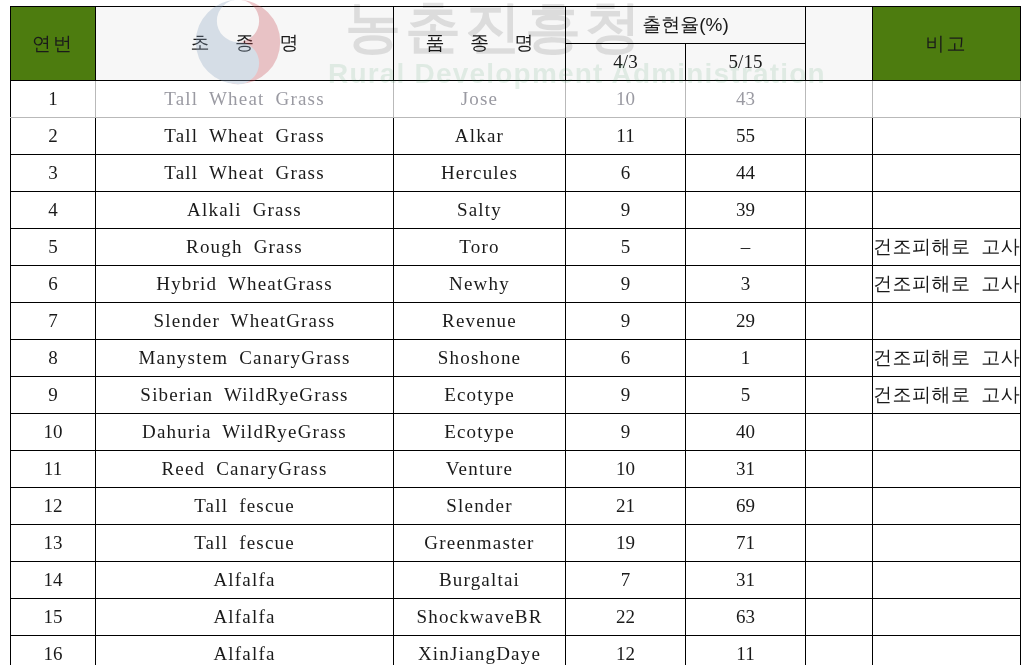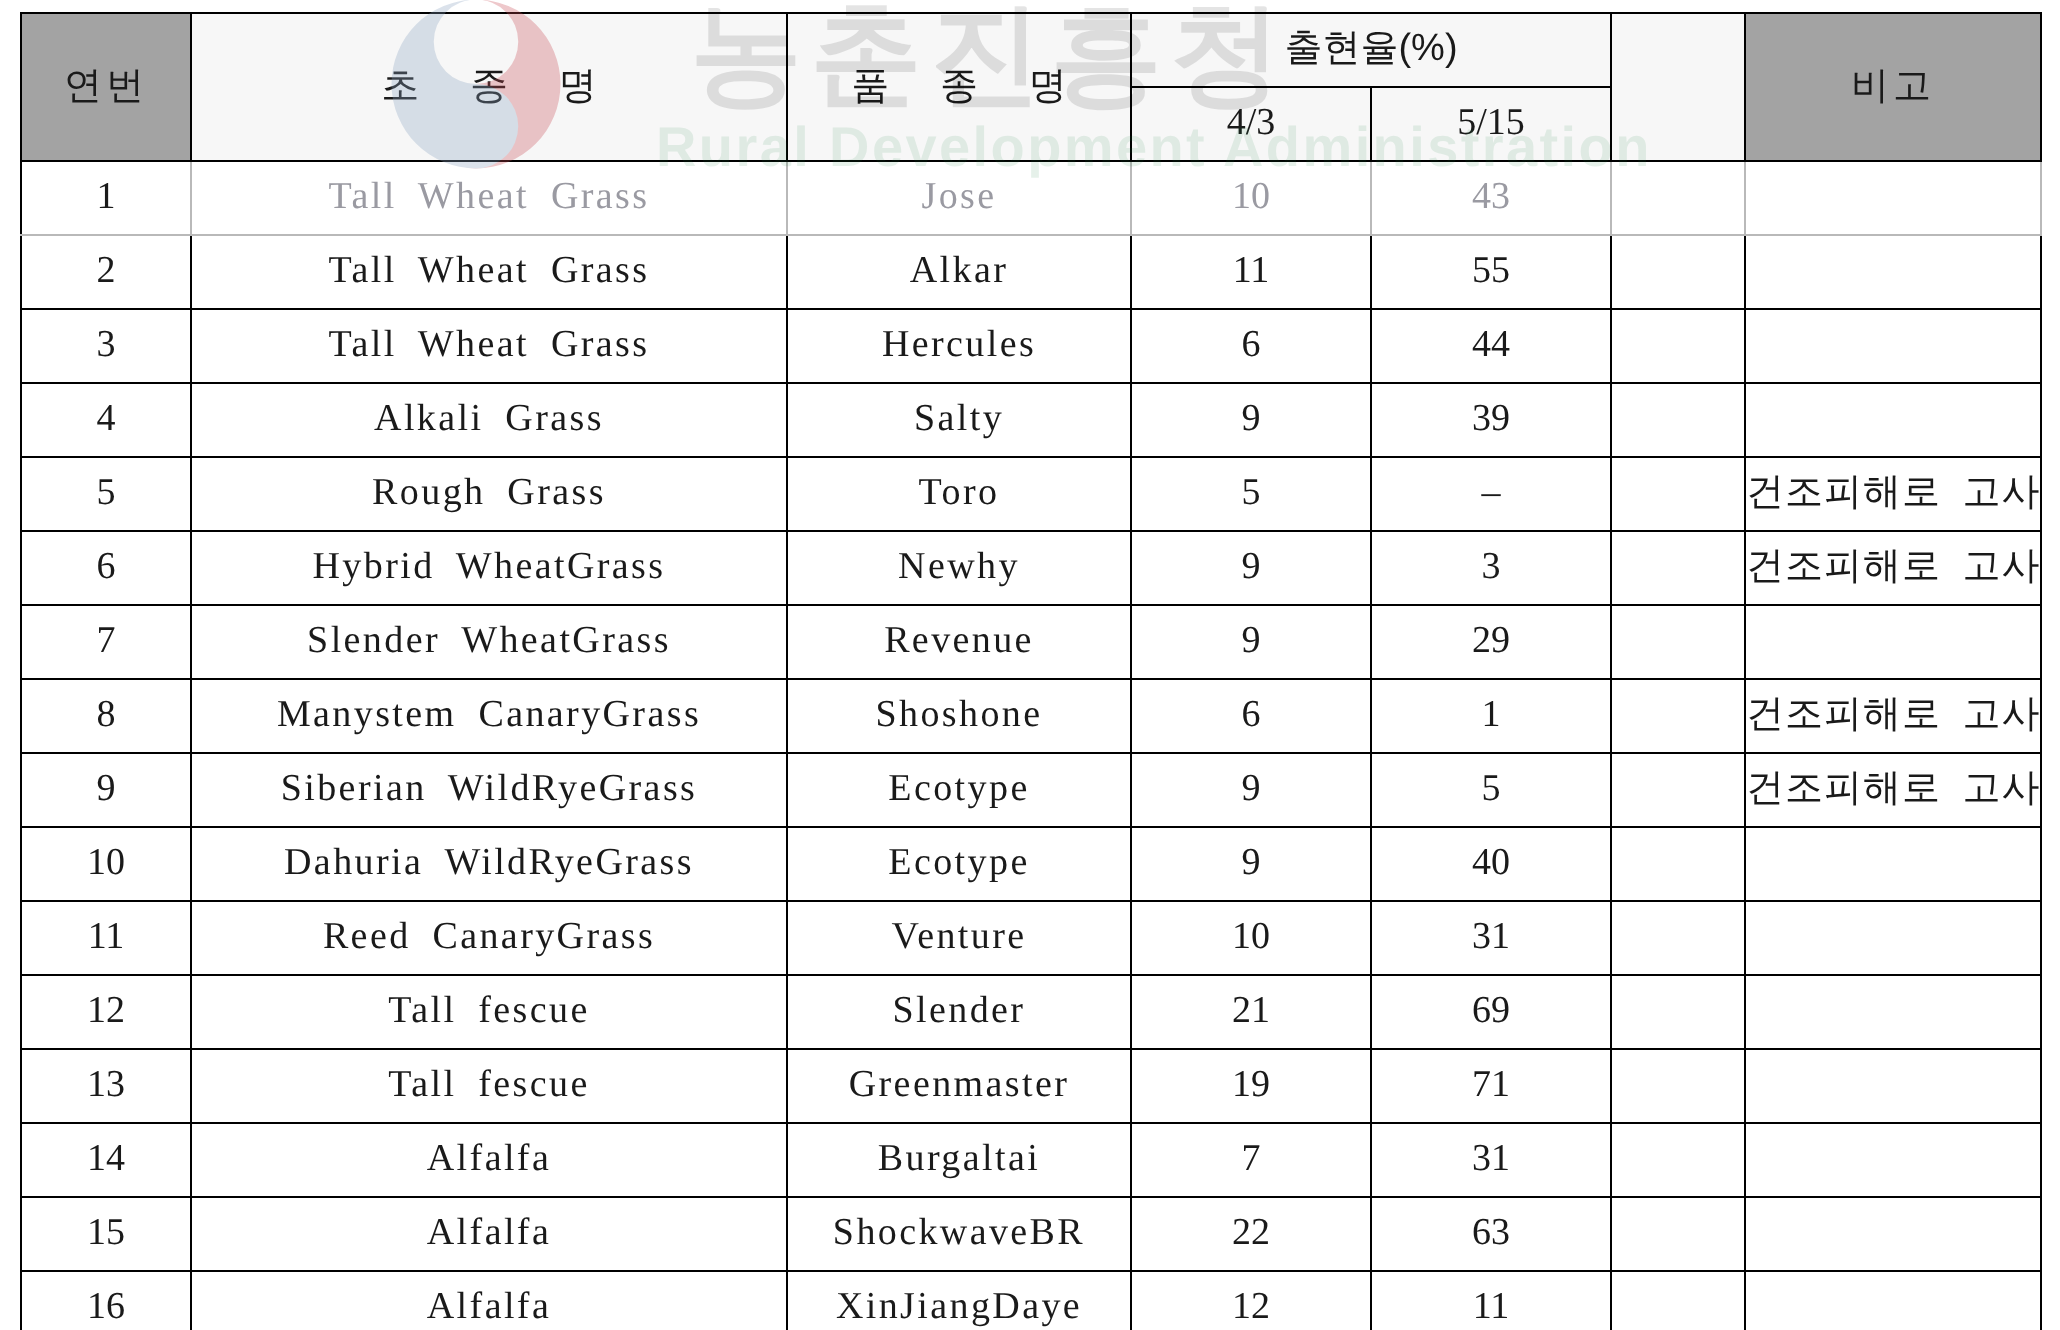--- a/index.html
+++ b/index.html
@@ -85,21 +85,21 @@
     overflow: hidden;
     white-space: nowrap;
   }
 
   
   thead th {
     background: #f7f7f7;
     font-size: 20px;
   }
   th.shaded-strong {
-    background: #a3a3a3;
+    background: #4d7c0f;
   }
   th.h-tall {
     height: 74px;
     line-height: 74px;
   }
   th.h-top {
     height: 38px;
     line-height: 38px;
     border-bottom: 1px solid #9a9a9a;
   }

